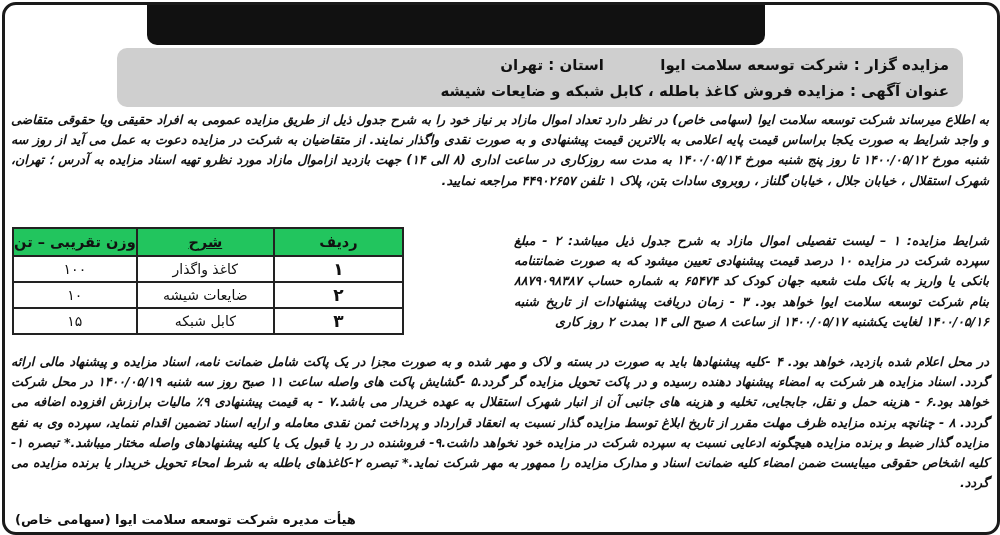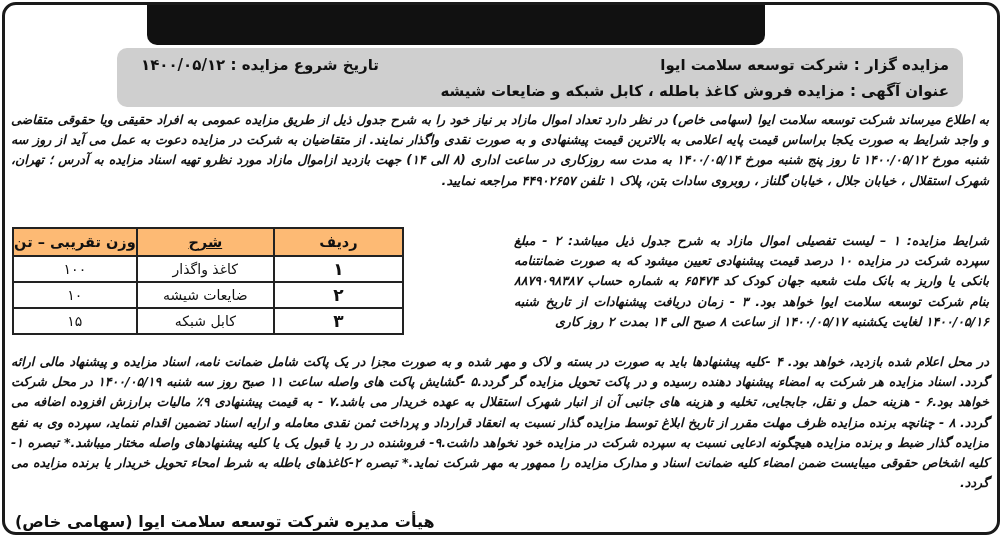--- a/index.html
+++ b/index.html
@@ -32,35 +32,35 @@
   }
   .intro { top:105px; }
   .cond-top { position:absolute; top:226px; right:8px; width:475px; direction:rtl; text-align:justify; font-size:12.6px; line-height:20.2px; font-weight:600; }
   .cond-rest { top:347px; }
   .body-text p, .cond-top p { margin:0;font-style:italic; }
   .tbl {
     position:absolute; left:7px; top:222px; width:392px; border-collapse:collapse;
     direction:rtl; font-size:14px;
   }
   .tbl th, .tbl td { border:2px solid #222; text-align:center; height:24px; padding:0; }
-  .tbl th { background:#fdba74; font-weight:bold; font-size:14.5px; height:26px; }
+  .tbl th { background:#22c55e; font-weight:bold; font-size:14.5px; height:26px; }
   .tbl td.row-num { font-weight:bold; font-size:17px; }
   .c1 { width:130px; } .c2 { width:138px;text-decoration:underline; } .c3 { width:124px; }
-  .sign { position:absolute; left:10px; top:507px; direction:rtl; font-size:16px; font-weight:600; white-space:nowrap; }
+  .sign { position:absolute; left:10px; top:507px; direction:rtl; font-size:13px; font-weight:600; white-space:nowrap; }
 </style>
 </head>
 <body>
 
 <div class="frame">
   <div class="black-banner"></div>
 
   <div class="grey-head">
     <div class="gh-row1">
       <span class="gh-organizer">مزایده گزار : شرکت توسعه سلامت ایوا</span>
-      <span class="gh-start">تاریخ شروع مزایده : ۱۴۰۰/۰۵/۱۲</span>
+      <span class="gh-province">استان : تهران</span>
     </div>
     <div class="gh-row2">
       <span class="gh-title">عنوان آگهی : مزایده فروش کاغذ باطله ، کابل شبکه و ضایعات شیشه</span>
     </div>
   </div>
 
   <div class="body-text intro">
     <p>به اطلاع میرساند شرکت توسعه سلامت ایوا (سهامی خاص) در نظر دارد تعداد اموال مازاد بر نیاز خود را به شرح جدول ذیل از طریق مزایده عمومی به افراد حقیقی ویا حقوقی متقاضی و واجد شرایط به صورت یکجا براساس قیمت پایه اعلامی به بالاترین قیمت پیشنهادی و به صورت نقدی واگذار نمایند. از متقاضیان به شرکت در مزایده دعوت به عمل می آید از روز سه شنبه مورخ ۱۴۰۰/۰۵/۱۲ تا روز پنج شنبه مورخ ۱۴۰۰/۰۵/۱۴ به مدت سه روزکاری در ساعت اداری (۸ الی ۱۴) جهت بازدید ازاموال مازاد مورد نظرو تهیه اسناد مزایده به آدرس ؛ تهران، شهرک استقلال ، خیابان جلال ، خیابان گلناز ، روبروی سادات بتن، پلاک ۱ تلفن ۴۴۹۰۲۶۵۷ مراجعه نمایید.</p>
   </div>
 

